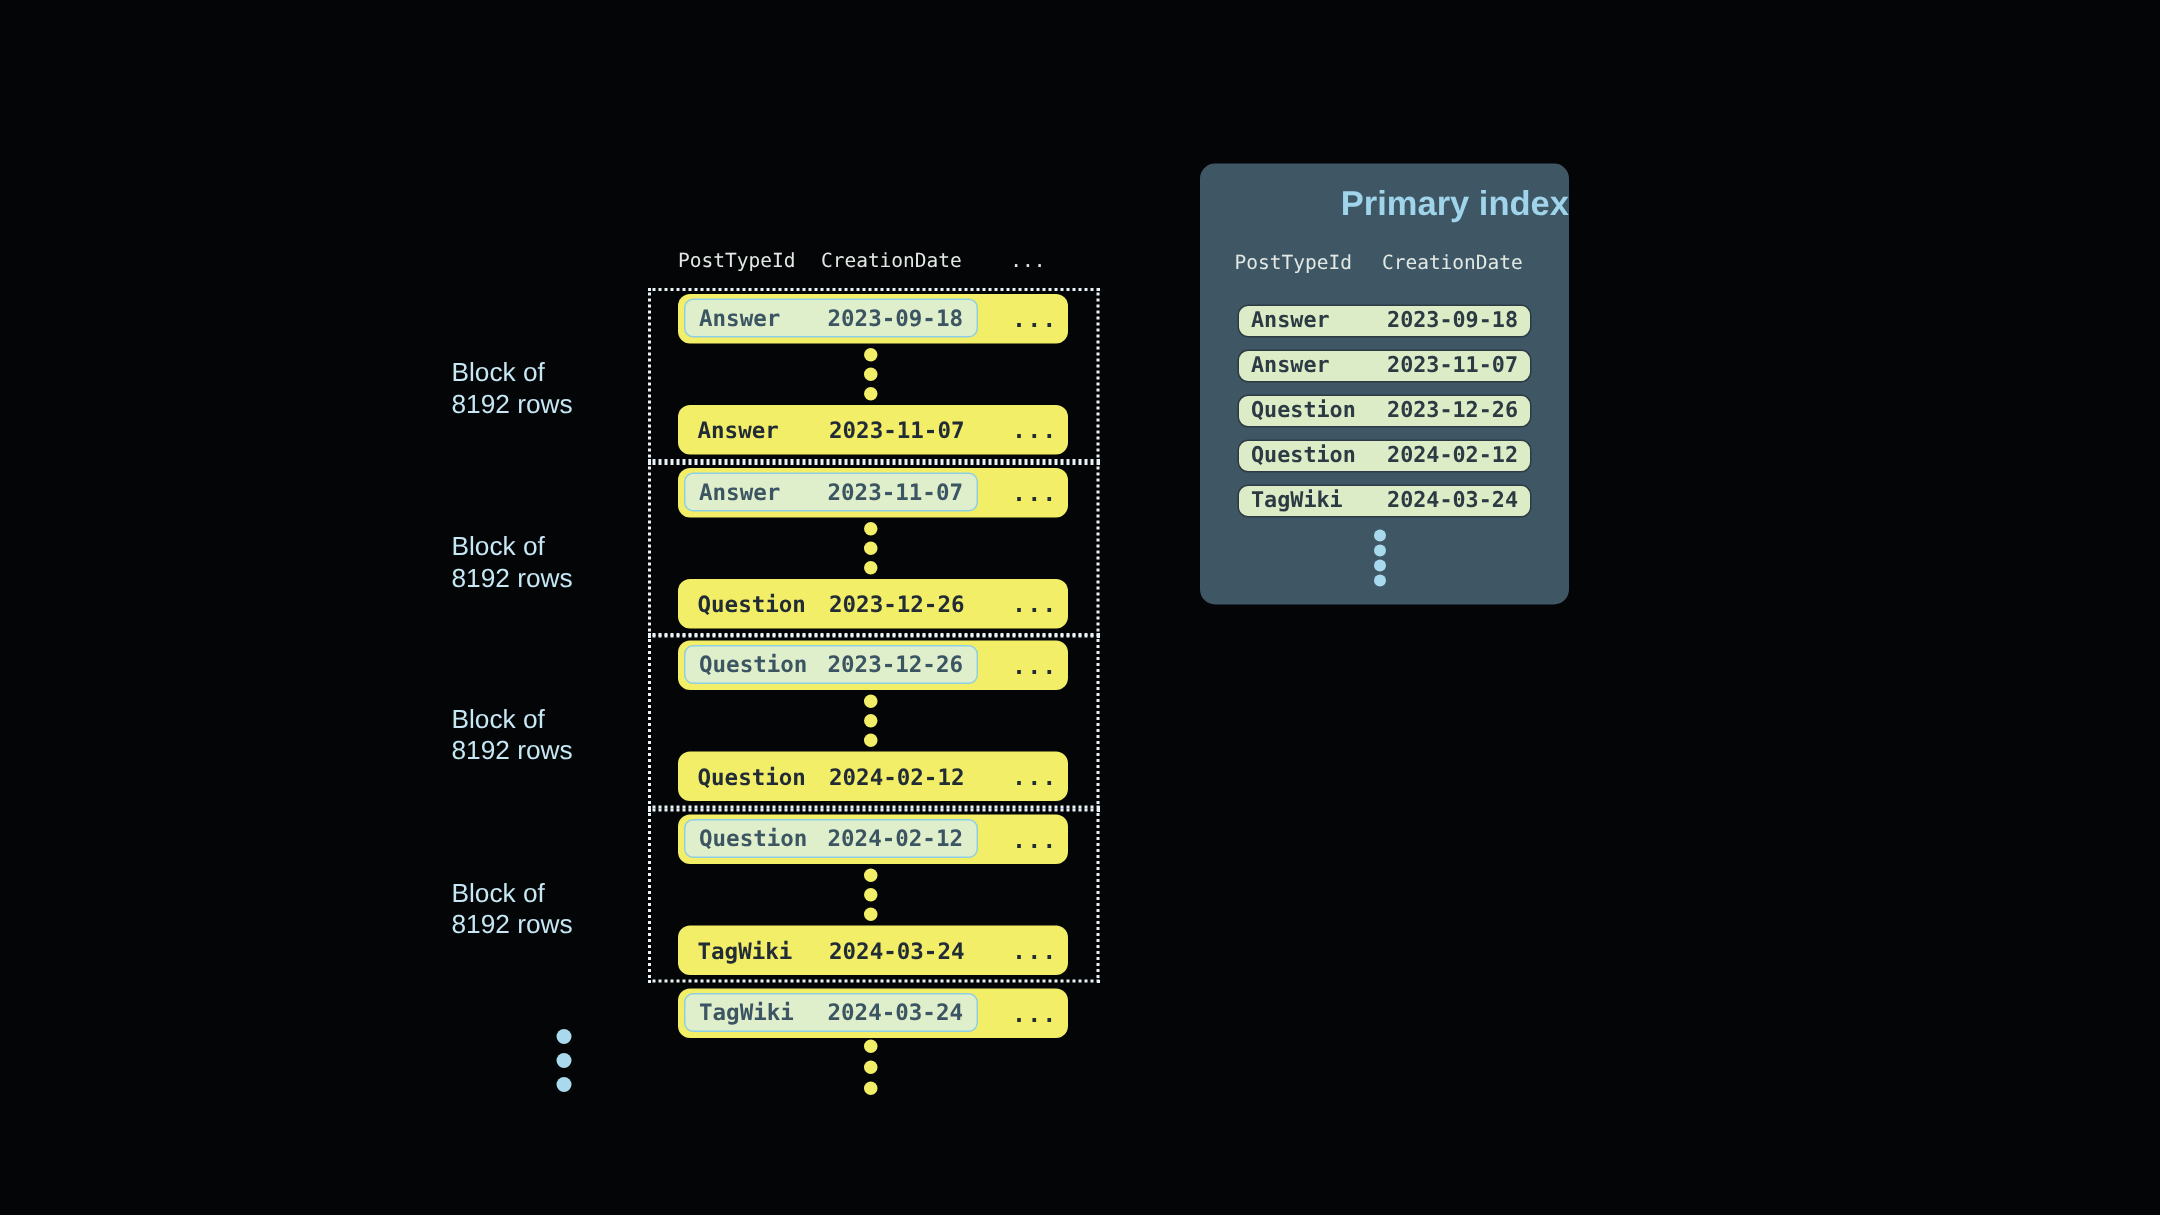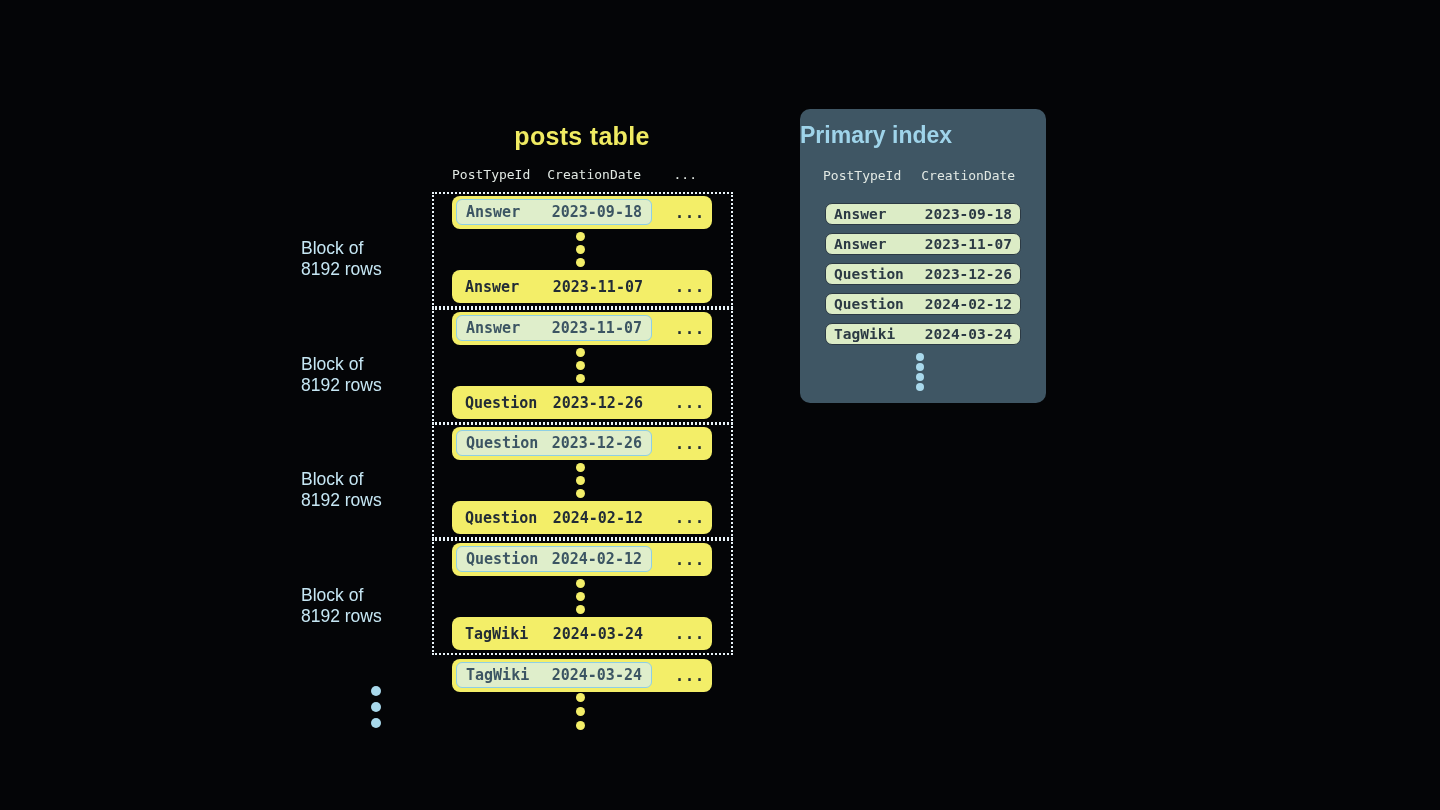--- a/index.html
+++ b/index.html
@@ -74,21 +74,21 @@
     font-size:17.5px; line-height:21px; font-weight:500; color:#c6e7f4;
   }
   .l0{top:238px}.l1{top:354px}.l2{top:469px}.l3{top:585px}
 
   
   .panel {
     position:absolute; left:800px; top:109px; width:246px; height:294px;
     background:#3f5664; border-radius:10px;
   }
   .panel-title {
-    position:absolute; top:13px; left:0; width:100%; text-align:left;
+    position:absolute; top:13px; left:0; width:100%; text-align:right;
     font-size:23px; font-weight:600; color:#9fd4ea;
   }
   .pi-headers {
     position:absolute; left:23px; top:59px; display:flex;
     font-family:"DejaVu Sans Mono",monospace; font-size:13px; color:#e2e9e4;
   }
   .pi-headers .col2 { margin-left:20px; }
   .pill {
     position:absolute; left:25px; width:196px; height:22px; box-sizing:border-box;
     background:#dcecc6; border:1px solid #2c3a44; border-radius:7px;
@@ -98,21 +98,20 @@
   }
   .p0{top:94px}.p1{top:124px}.p2{top:154px}.p3{top:184px}.p4{top:214px}
   .pi-dots { position:absolute; left:116px; top:244px; display:flex; flex-direction:column; gap:2px; }
   .pi-dots i { width:8px; height:8px; border-radius:50%; background:#a9d9ec; }
 </style>
 </head>
 <body>
 
 <div class="stage">
 
-  <div class="posts-title">posts table</div>
 
   <div class="pt-headers">
     <span class="col1">PostTypeId</span>
     <span class="col2">CreationDate</span>
     <span class="colmore">...</span>
   </div>
 
   <div class="block b0">
     <div class="row row-first">
       <div class="hl">

